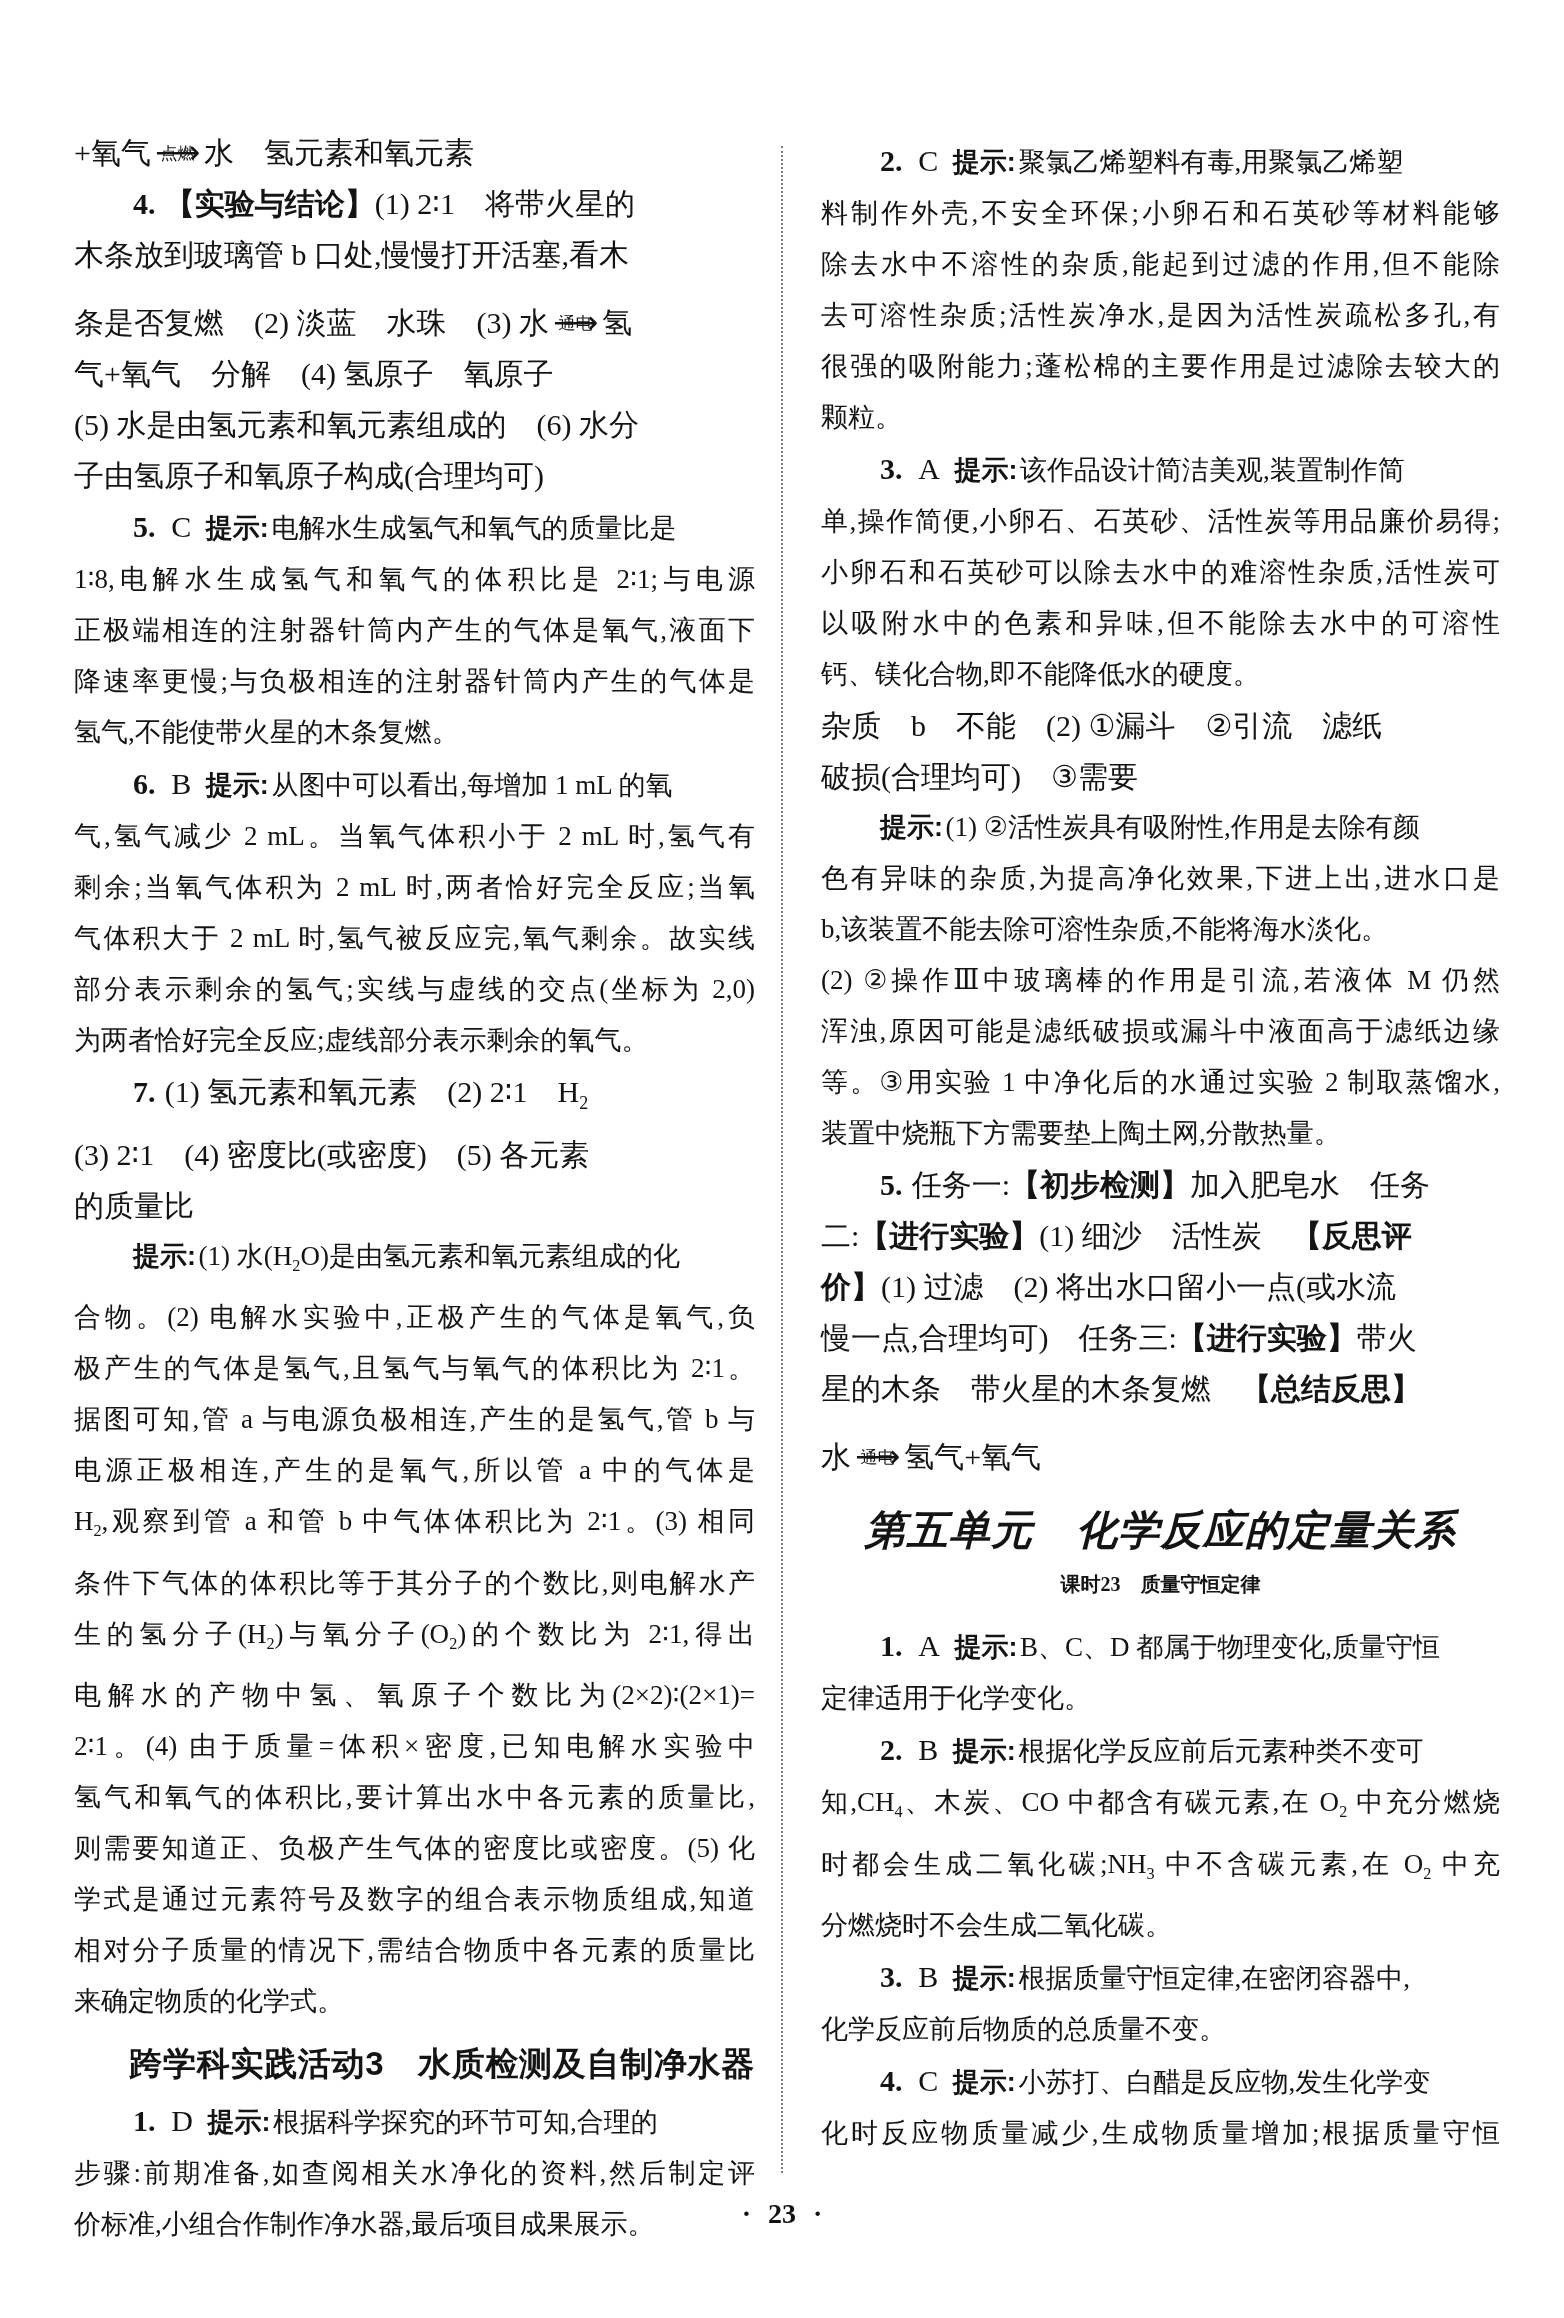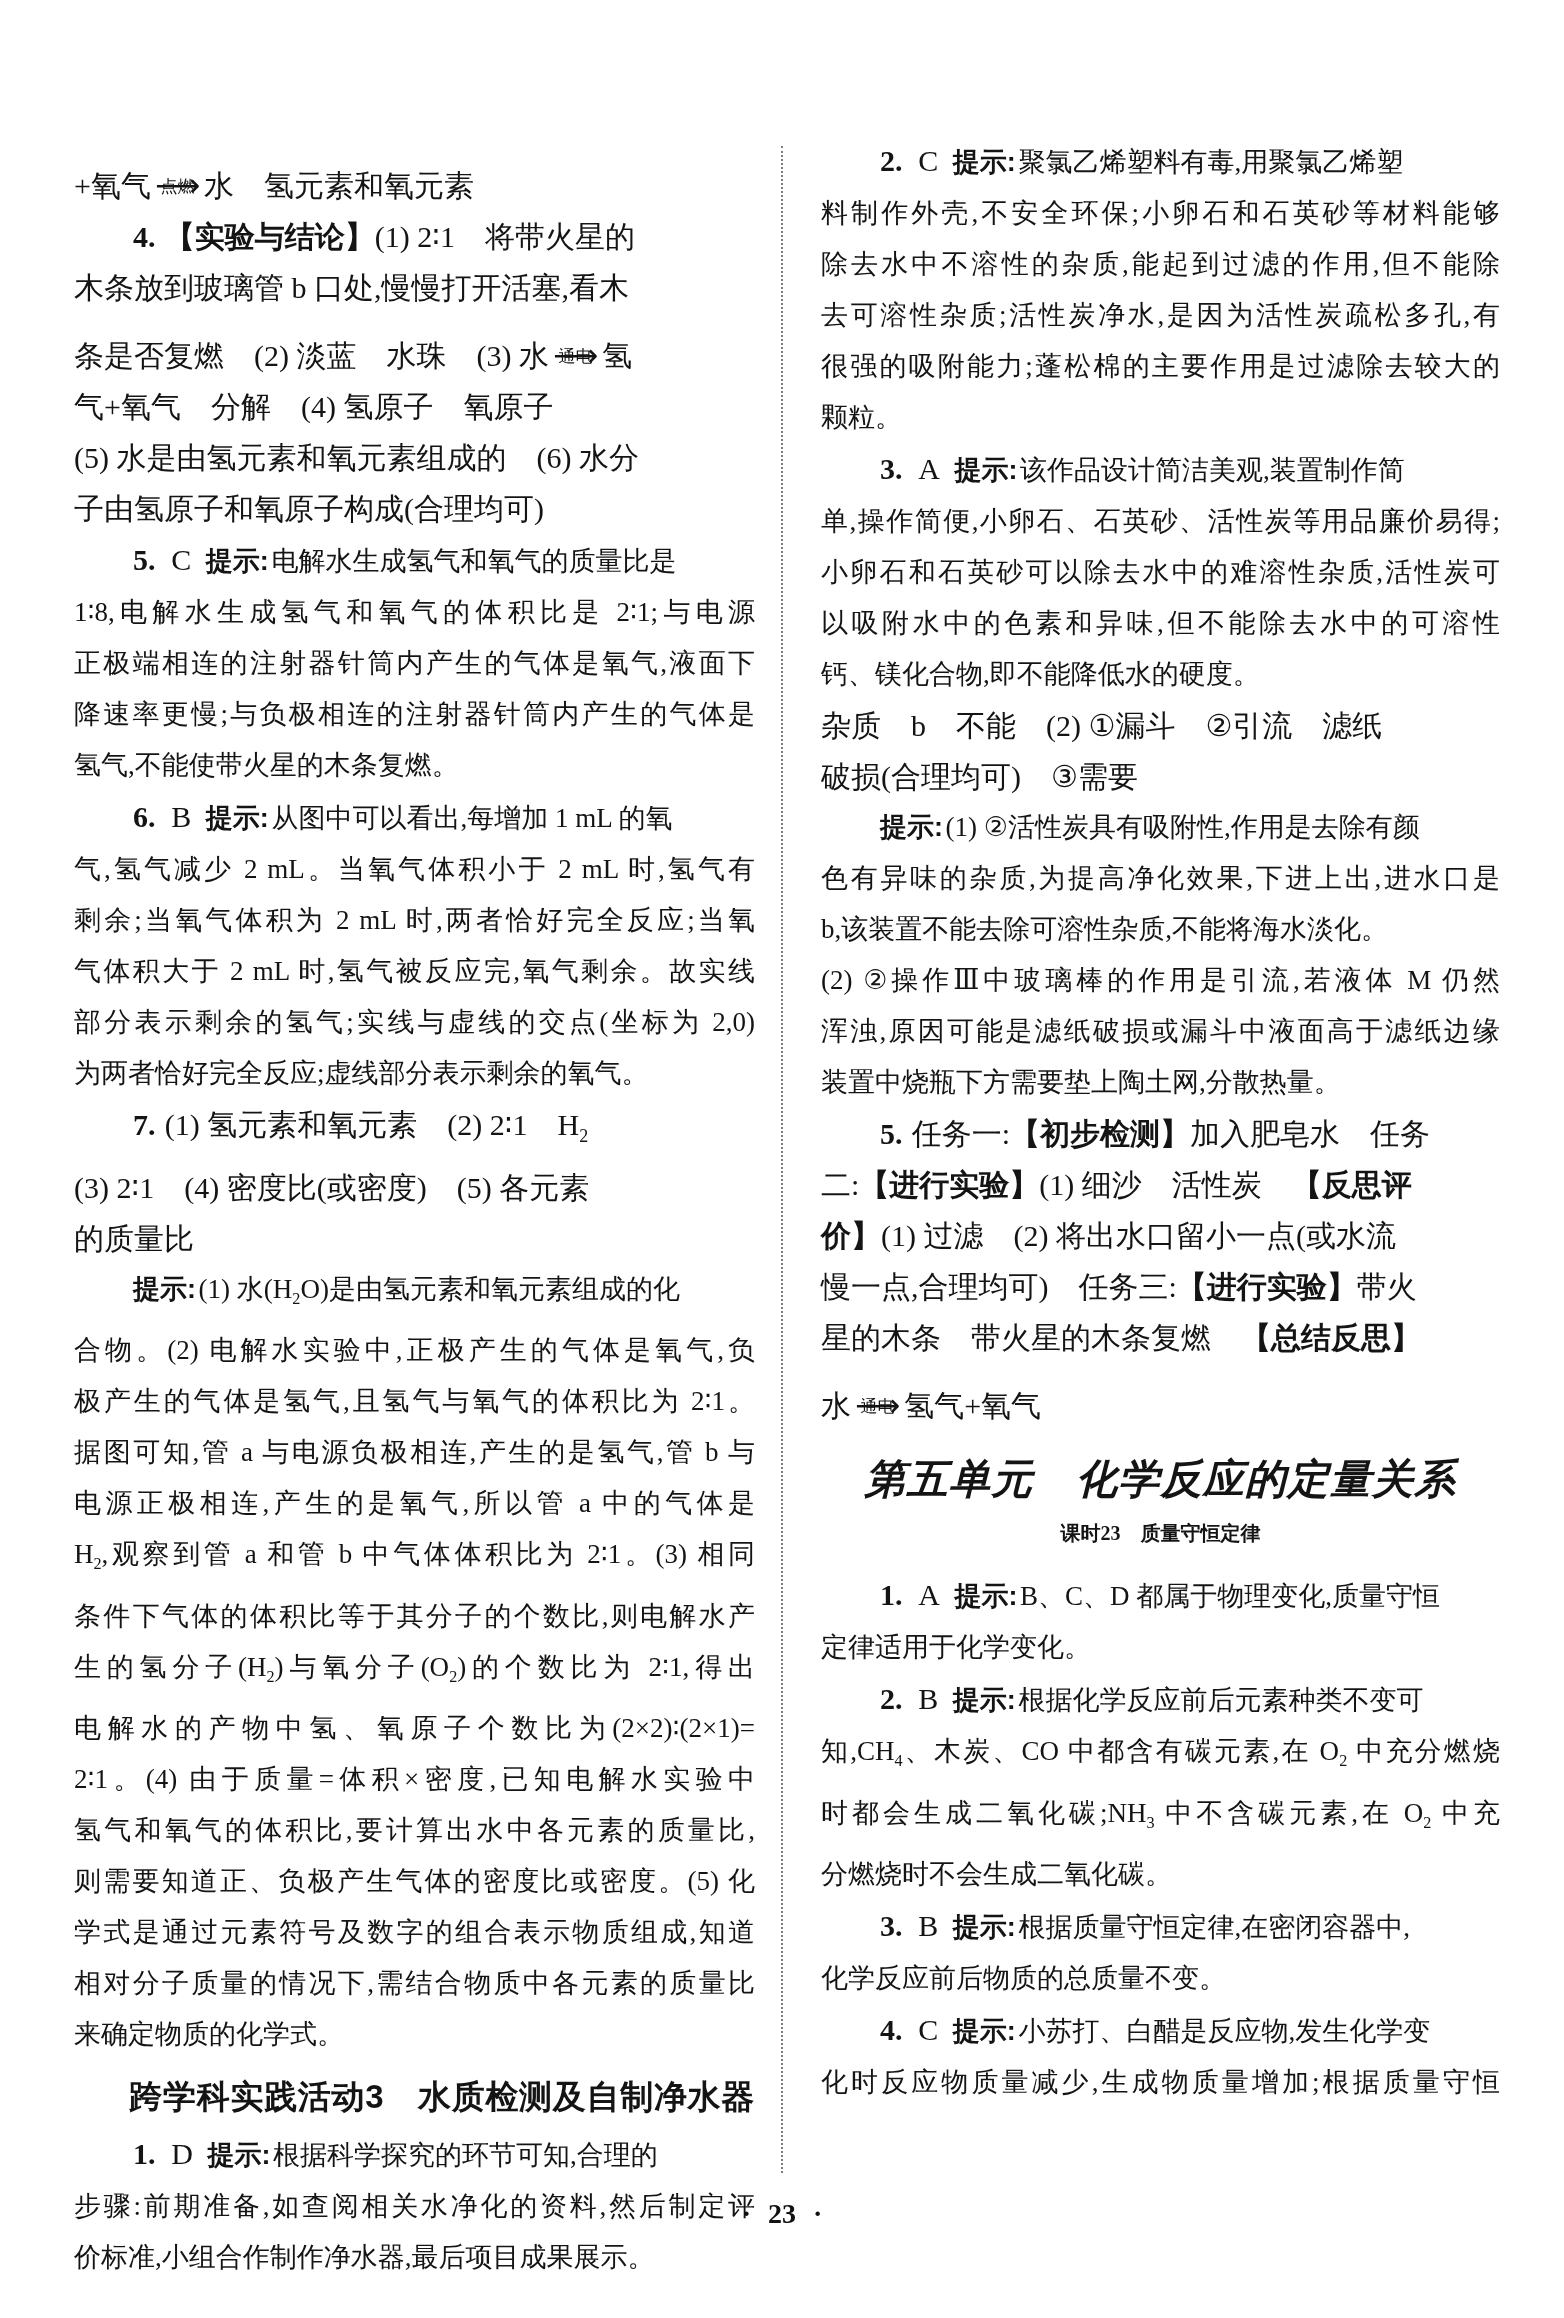--- a/index.html
+++ b/index.html
@@ -2,21 +2,21 @@
 <html style="font-size:10.5px"><head>
 <meta charset="utf-8">
 <style>
   html,body{margin:0;padding:0;}
   body{
     width:1564px;height:2319px;background:#ffffff;position:relative;
     font-family:"Liberation Serif","DejaVu Serif","DejaVu Sans",serif;
     color:#141414;overflow:hidden;
   }
   .col{position:absolute;}
-  #col-left{left:74px;top:143px;width:681px;}
+  #col-left{left:74px;top:110px;width:681px;}
   #col-right{left:821px;top:135px;width:679px;}
   #divider{
     position:absolute;left:781px;top:146px;height:2027px;width:0;
     border-left:2.6px dotted #7d7d7d;
   }
   .line{line-height:51px;white-space:pre;}
   .line.j{white-space:normal;text-align:justify;text-align-last:justify;text-justify:inter-character;}
   .line.ind{text-indent:59px;}
   .line.has-arr{padding-top:17px;}
   .ans{font-size:30px;}
@@ -101,20 +101,21 @@
     <div class="line hint j"><span class="pt">小卵石和石英砂可以除去水中的难溶性杂质,活性炭可</span></div>
     <div class="line hint j"><span class="pt">以吸附水中的色素和异味,但不能除去水中的可溶性</span></div>
     <div class="line hint"><span class="pt">钙、镁化合物,即不能降低水的硬度。</span></div>
     <div class="line ans"><span class="pt">杂质　b　不能　(2) ①漏斗　②引流　滤纸</span></div>
     <div class="line ans"><span class="pt">破损(合理均可)　③需要</span></div>
     <div class="line hint ind"><span class="ph">提示:</span><span class="pt">(1) ②活性炭具有吸附性,作用是去除有颜</span></div>
     <div class="line hint j"><span class="pt">色有异味的杂质,为提高净化效果,下进上出,进水口是</span></div>
     <div class="line hint"><span class="pt">b,该装置不能去除可溶性杂质,不能将海水淡化。</span></div>
     <div class="line hint j"><span class="pt">(2) ②操作Ⅲ中玻璃棒的作用是引流,若液体 M 仍然</span></div>
     <div class="line hint j"><span class="pt">浑浊,原因可能是滤纸破损或漏斗中液面高于滤纸边缘</span></div>
+    <div class="line hint j"><span class="pt">等。③用实验 1 中净化后的水通过实验 2 制取蒸馏水,</span></div>
     <div class="line hint"><span class="pt">装置中烧瓶下方需要垫上陶土网,分散热量。</span></div>
     <div class="line ans ind"><span class="pn">5.</span><span class="pt">任务一:</span><span class="pb">【初步检测】</span><span class="pt">加入肥皂水　任务</span></div>
     <div class="line ans"><span class="pt">二:</span><span class="pb">【进行实验】</span><span class="pt">(1) 细沙　活性炭　</span><span class="pb">【反思评</span></div>
     <div class="line ans"><span class="pb">价】</span><span class="pt">(1) 过滤　(2) 将出水口留小一点(或水流</span></div>
     <div class="line ans"><span class="pt">慢一点,合理均可)　任务三:</span><span class="pb">【进行实验】</span><span class="pt">带火</span></div>
     <div class="line ans"><span class="pt">星的木条　带火星的木条复燃　</span><span class="pb">【总结反思】</span></div>
     <div class="line ans has-arr"><span class="pt">水</span><span class="rxn"><span class="rxn-top">通电</span><span class="rxn-a">⟶</span></span><span class="pt">氢气+氧气</span></div>
     <div class="h2"><span class="pt">第五单元　化学反应的定量关系</span></div>
     <div class="h3"><span class="pt">课时23　质量守恒定律</span></div>
     <div class="line hint ind"><span class="pn">1.</span><span class="pl">A</span><span class="ph">提示:</span><span class="pt">B、C、D 都属于物理变化,质量守恒</span></div>

